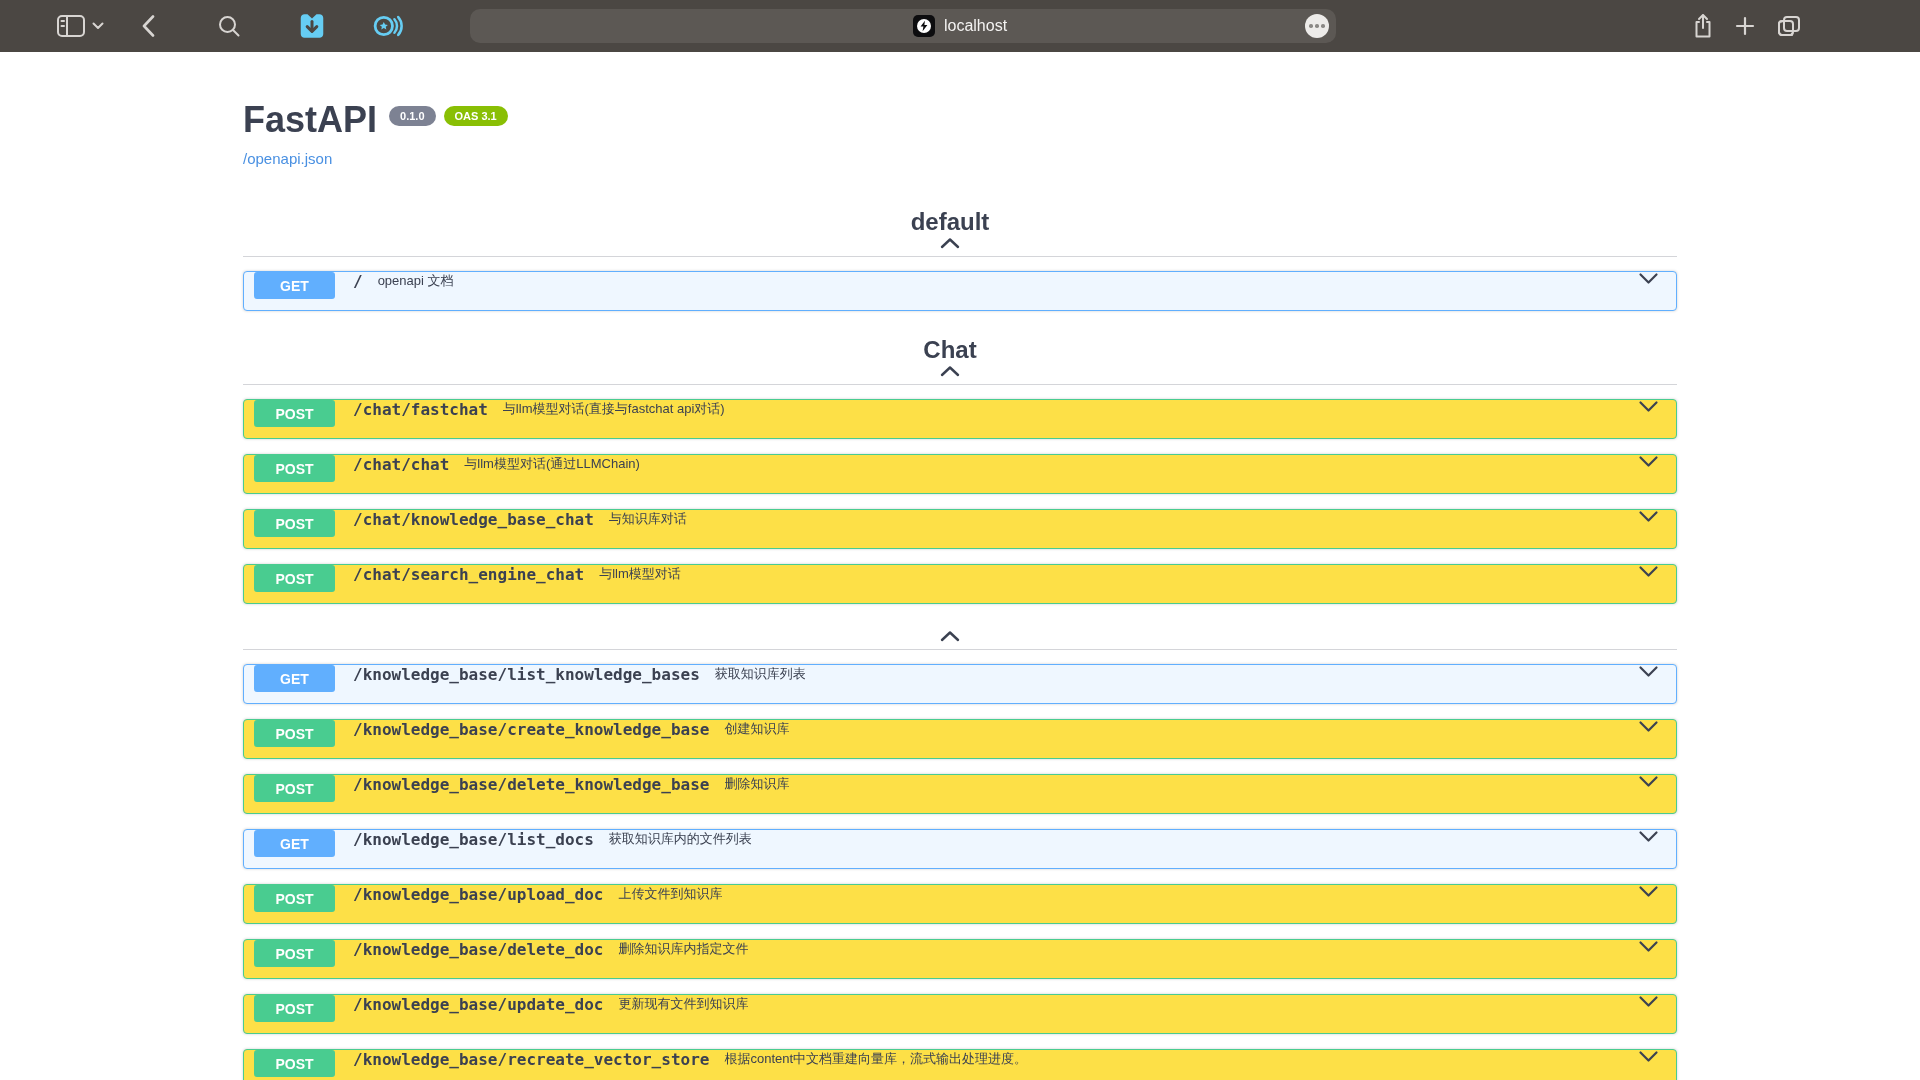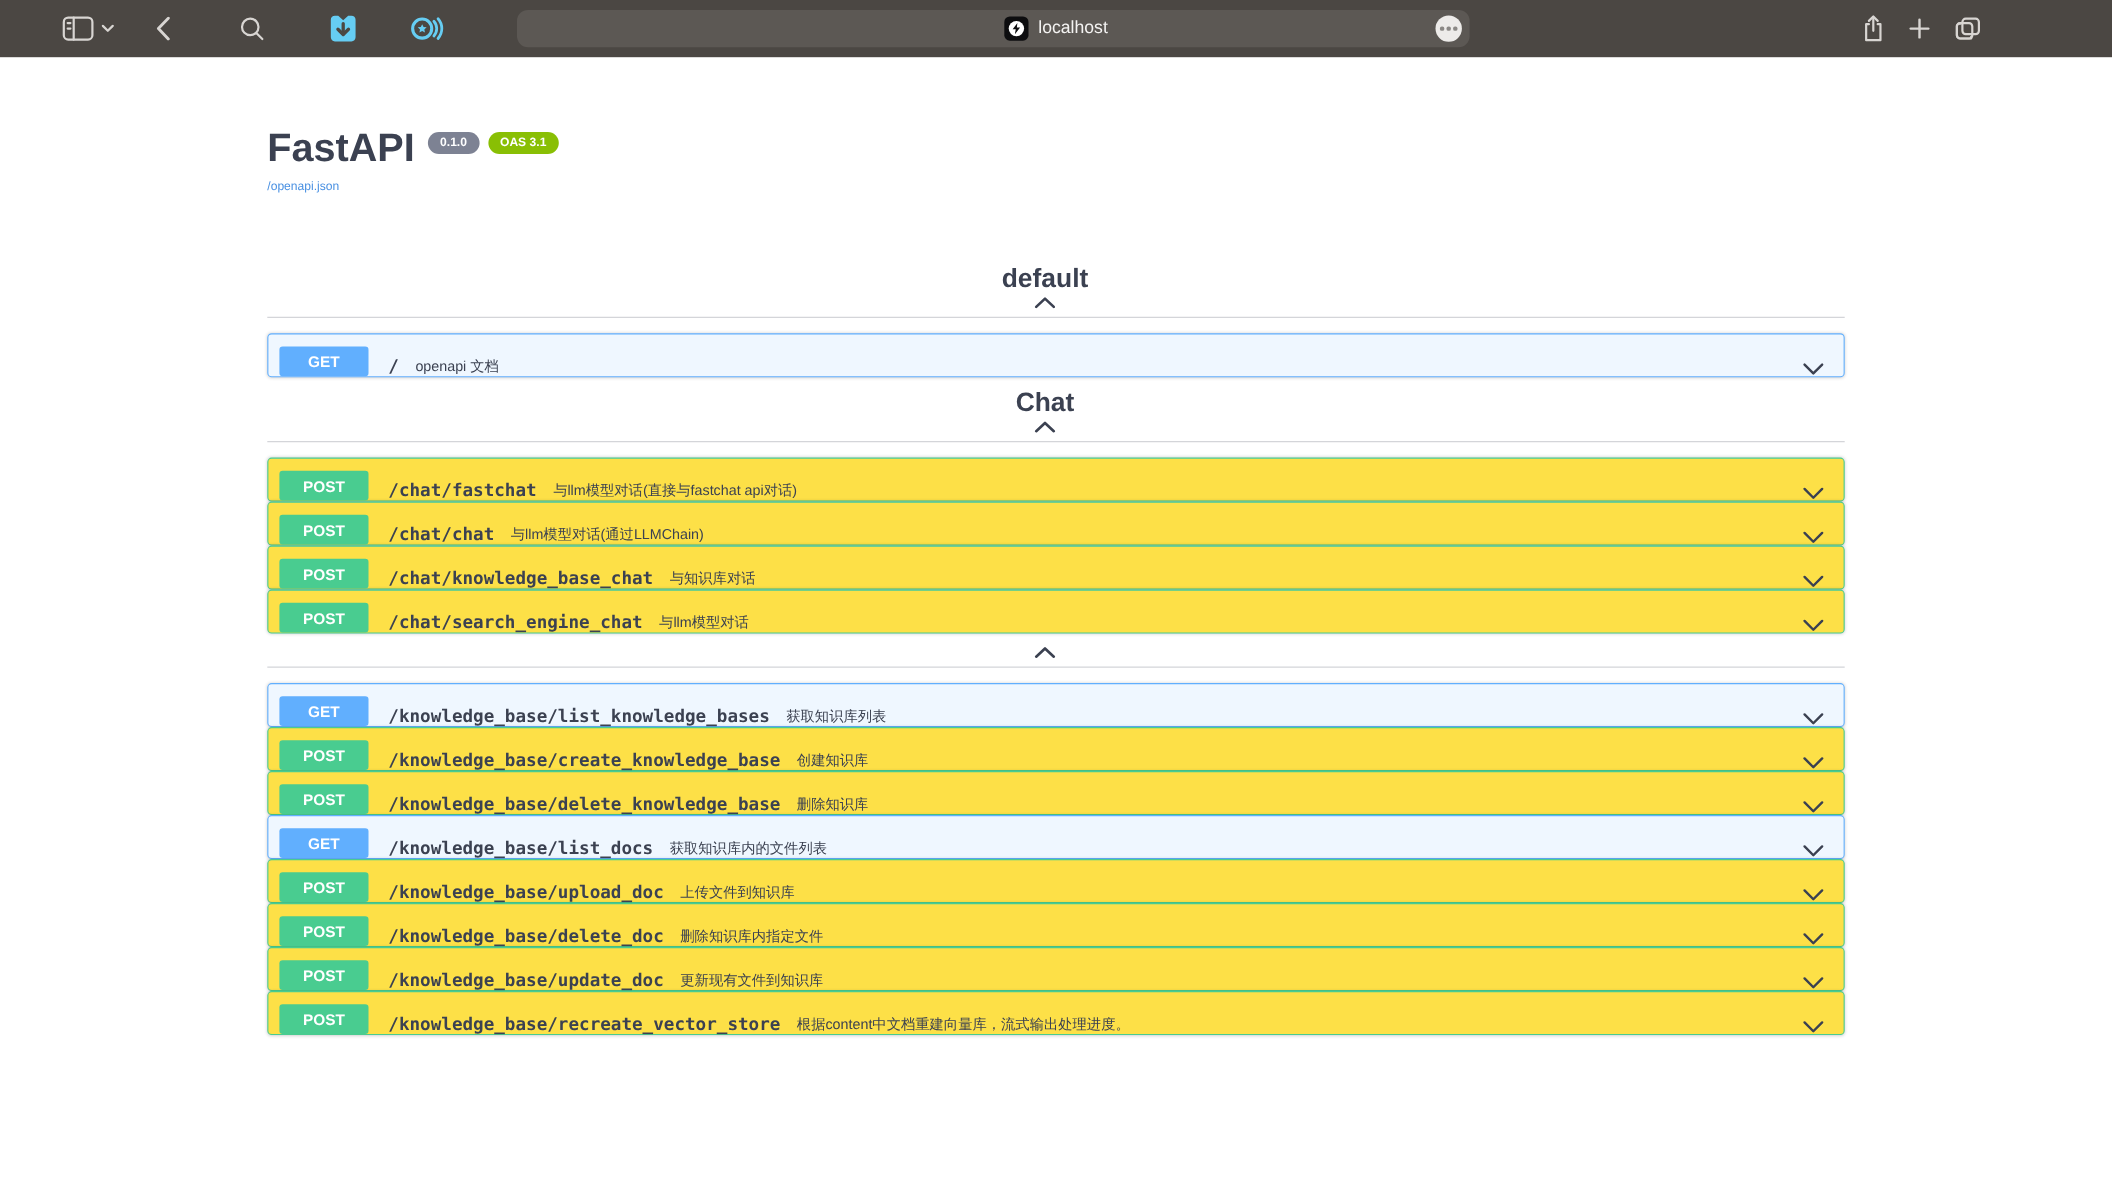--- a/index.html
+++ b/index.html
@@ -29,39 +29,39 @@
                   justify-content:center; gap:2.5px; cursor:pointer; }
   .ellipsis-btn i { width:3.5px; height:3.5px; border-radius:50%; background:#8b8885; }
 
   .tb-right { position:absolute; right:118px; top:0; height:52px;
               display:flex; align-items:center; gap:20px; }
 
   
   .page { width:1920px; height:1028px; background:#fff; overflow:hidden; }
   .wrapper { width:1434px; margin:0 auto; }
 
-  .info { padding-top:60px; margin-bottom:52px; }
+  .info { padding-top:46px; margin-bottom:30px; }
   .title-row { display:flex; align-items:flex-start; }
   .api-title { font-size:36px; font-weight:bold; color:#3b4151; line-height:1.2; }
   .badges { display:flex; gap:8px; margin-left:12px; margin-top:8px; }
   .pill { border-radius:57px; color:#fff; font-size:11px; font-weight:bold;
           padding:3px 11px; line-height:1.3; }
   .pill.version { background:#7d8293; }
   .pill.oas { background:#89bf04; }
-  .spec-link { display:inline-block; margin-top:9px; font-size:11px; color:#4990e2;
+  .spec-link { display:inline-block; margin-top:9px; font-size:15px; color:#4990e2;
                text-decoration:none; }
 
   .section-header { display:flex; align-items:center; justify-content:space-between;
                     padding:10px 20px 6px 0; border-bottom:1px solid rgba(59,65,81,.22);
                     margin-bottom:14px; cursor:pointer;flex-direction:column; }
   .section-title { font-size:24px; font-weight:bold; color:#3b4151; }
   .chev { display:flex; align-items:center; }
 
-  .opblock { height:40px; border-radius:4px; 
-             display:flex; align-items:flex-end; padding:0 17px 0 10px;
+  .opblock { height:40px; border-radius:4px; margin-bottom:15px;
+             display:flex; align-items:flex-start; padding:0 17px 0 10px;
              border:1px solid; box-shadow:0 0 3px rgba(0,0,0,.19); cursor:pointer; }
   .opblock.get  { background:#eff7ff; border-color:#61affe; }
   .opblock.post { background:#fde047; border-color:#49cc90; }
   .method { width:81px; height:27px; border-radius:3px; color:#fff; font-size:14px;
             font-weight:bold; display:flex; align-items:center; justify-content:center;
             flex:0 0 auto; }
   .method.get  { background:#61affe; }
   .method.post { background:#49cc90; }
   .path { margin-left:18px; font-family:"DejaVu Sans Mono","Liberation Mono",monospace;
           font-size:16px; font-weight:bold; color:#3b4151; white-space:nowrap; }

